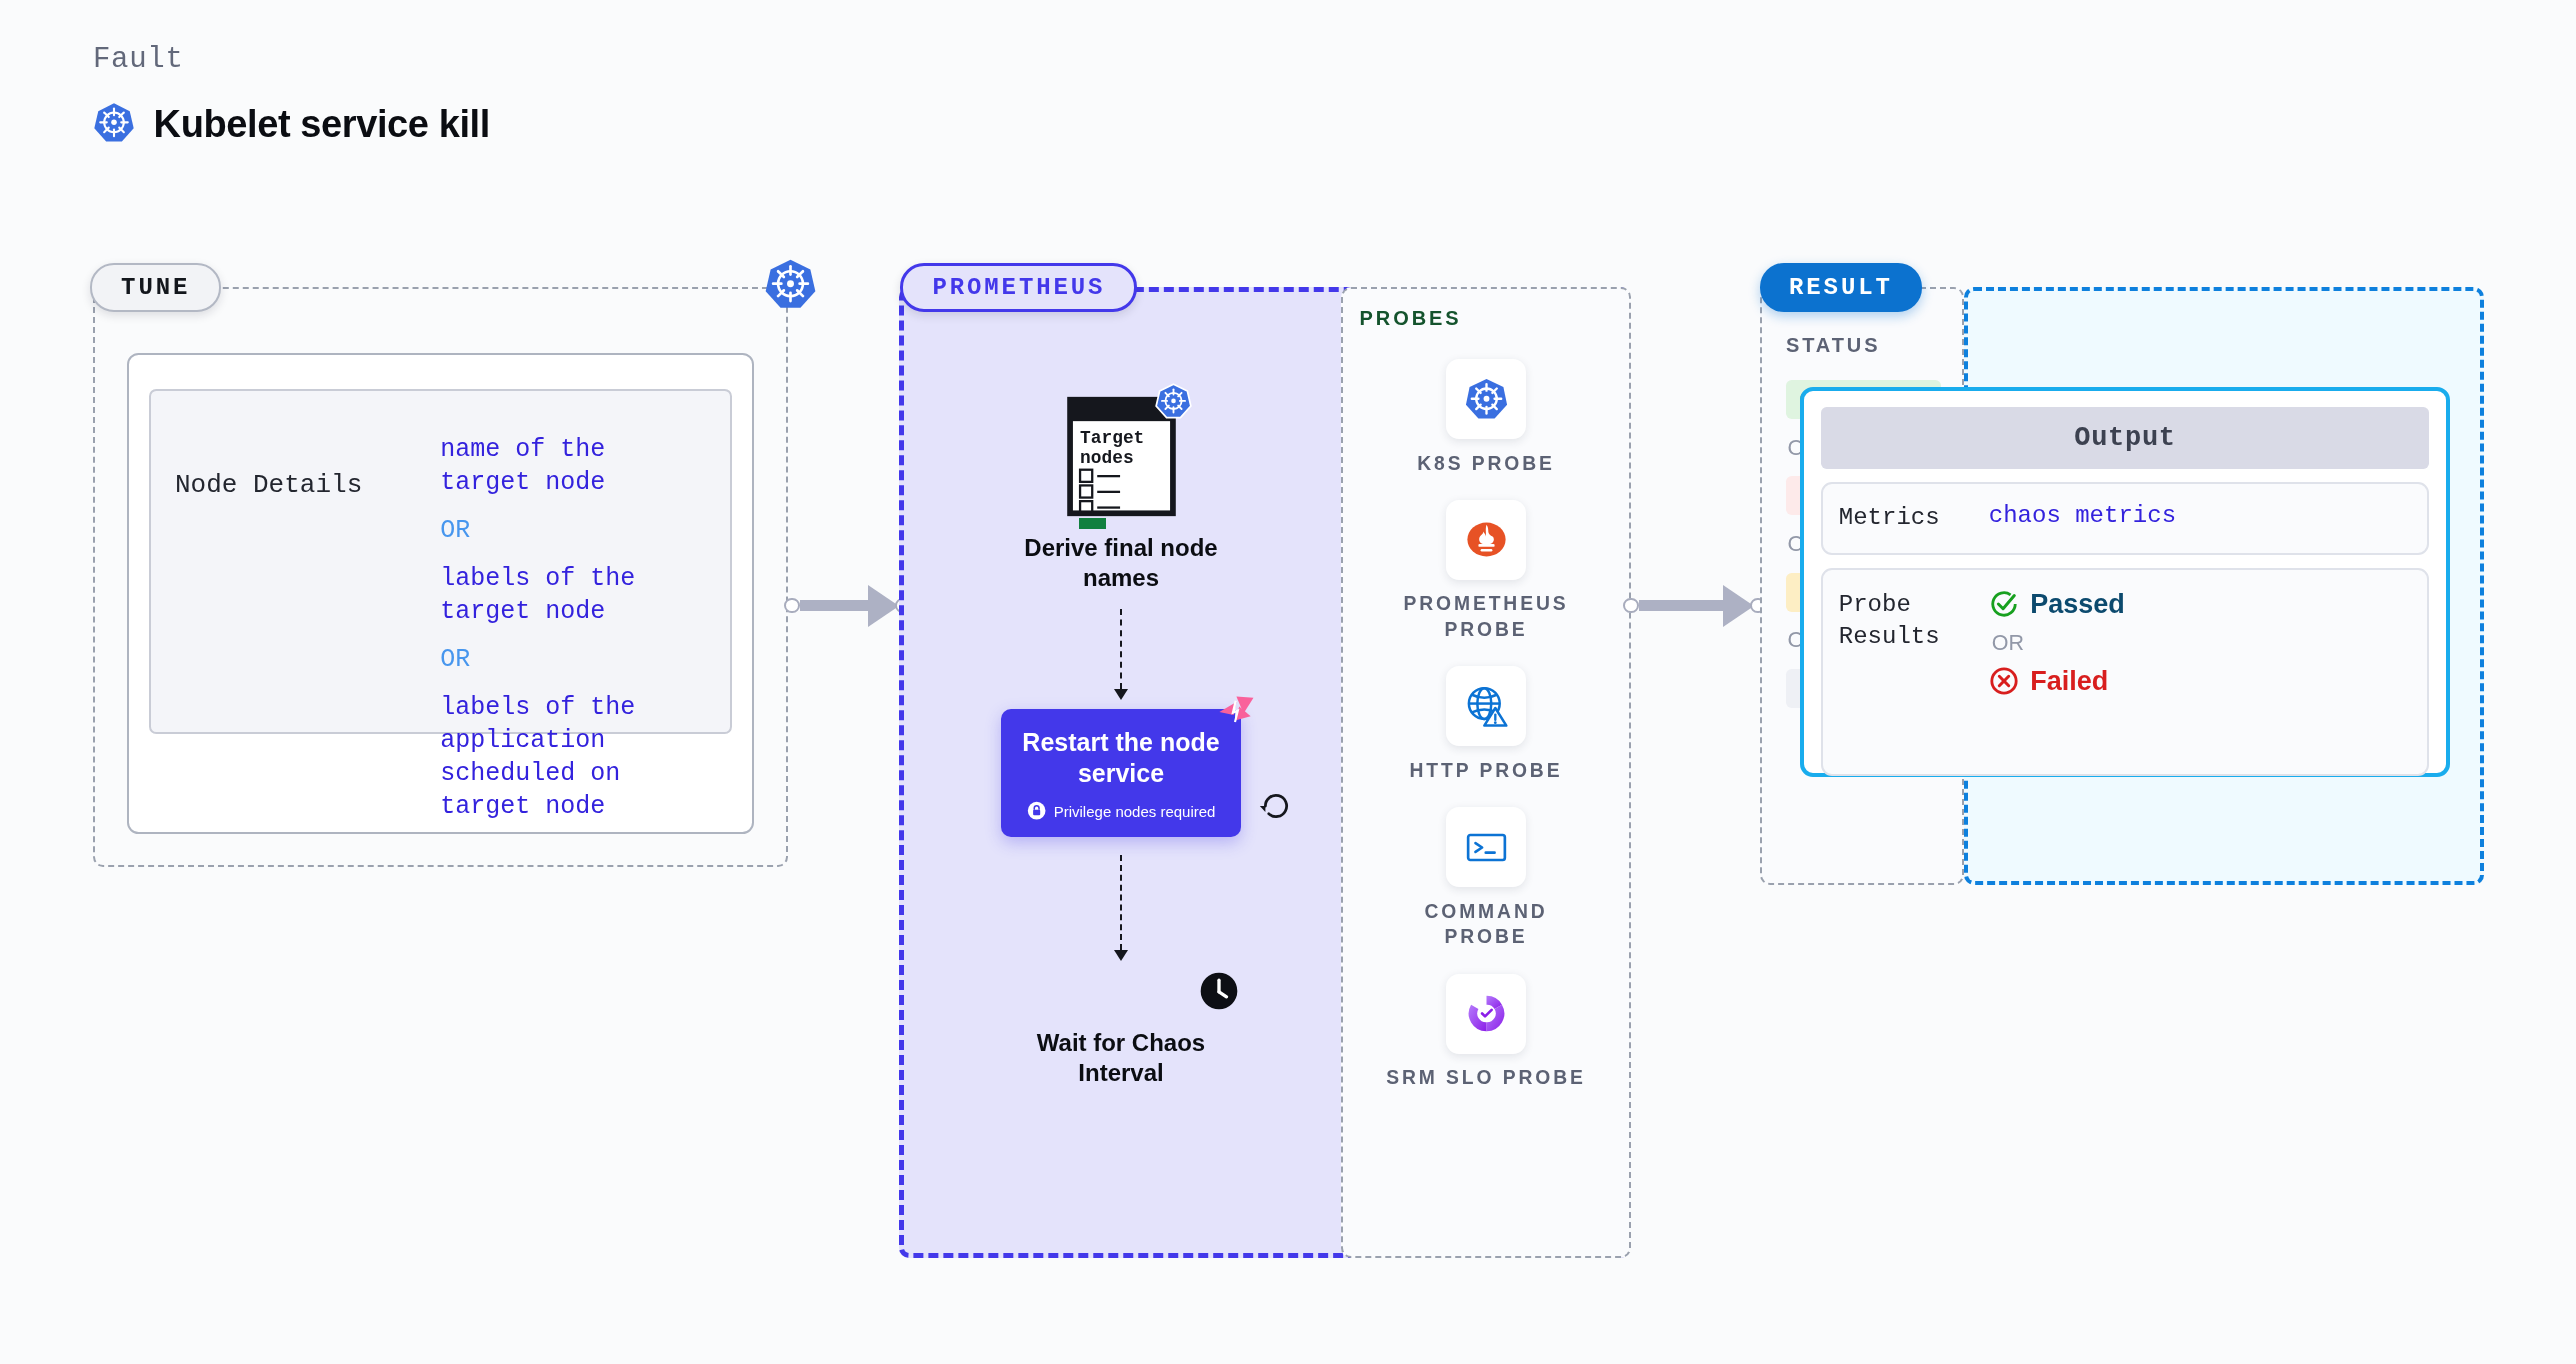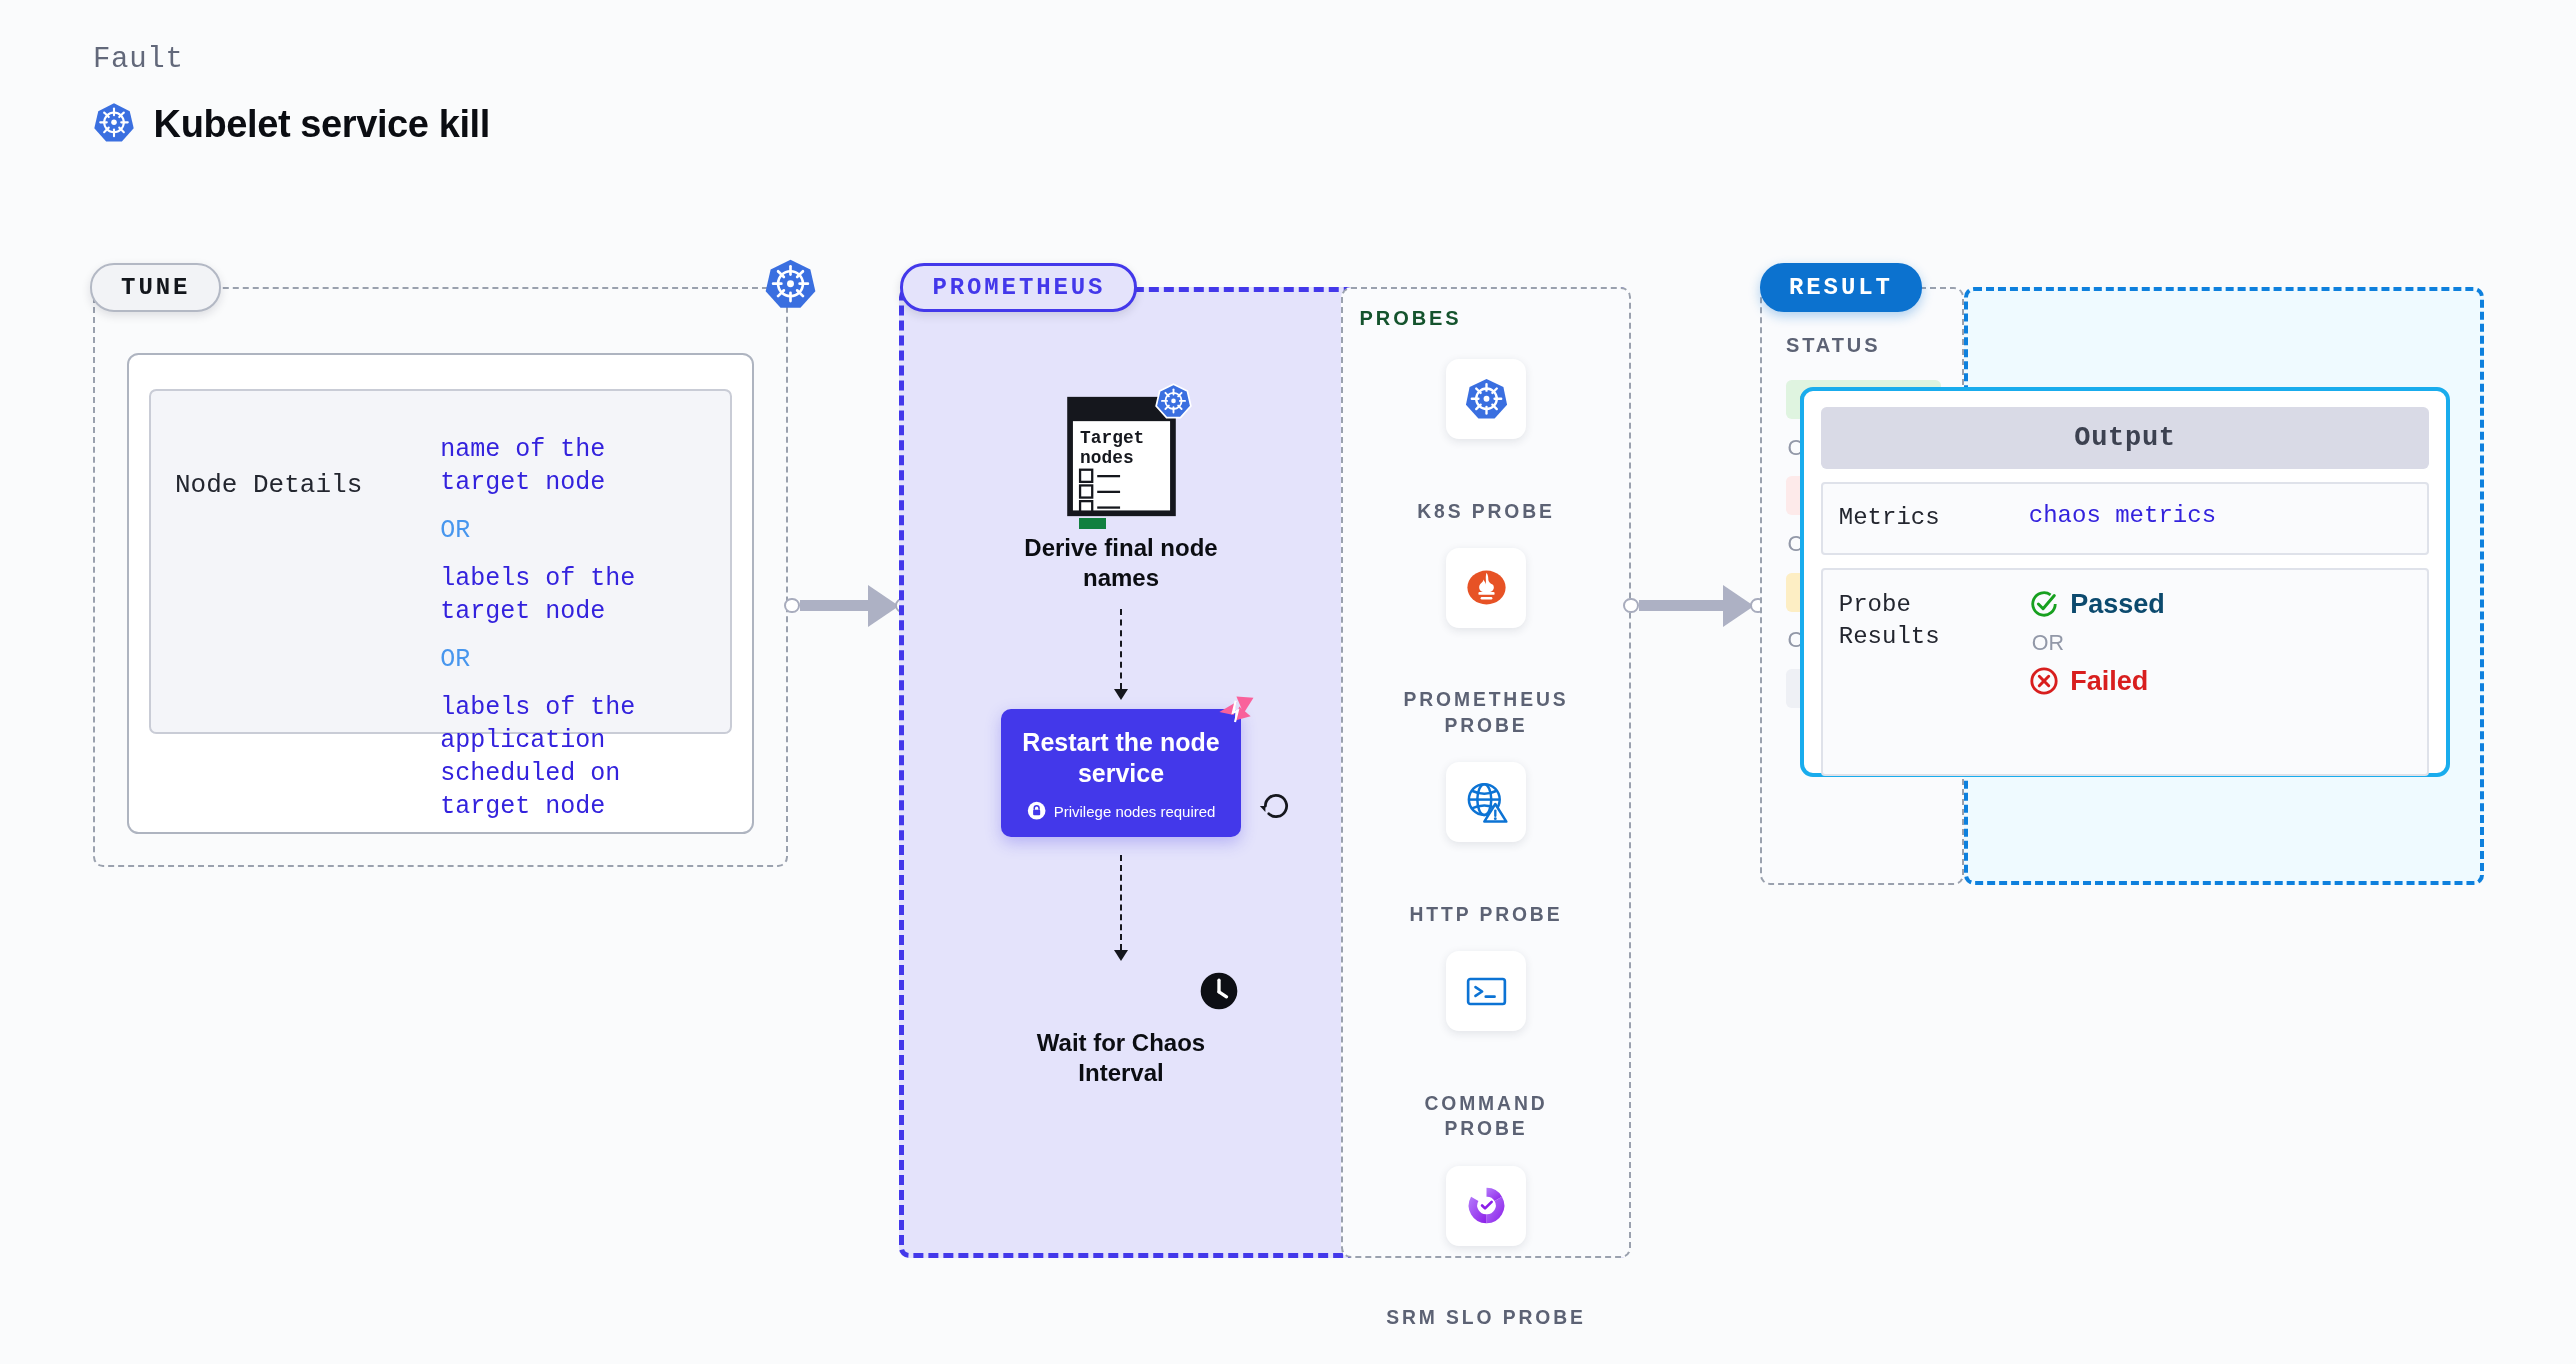--- a/index.html
+++ b/index.html
@@ -92,21 +92,21 @@
     background: #fafbfd;
   }
   #probes-title {
     position: absolute; left: 18.6px; top: 20px;
     font-size: 20px; font-weight: 700; color: #14532d; letter-spacing: 2.9px;
   }
   #probes-list {
     position: absolute; left: 0; right: 0; top: 72px;
     display: flex; flex-direction: column; align-items: center; gap: 24px;
   }
-  .probe-item { display: flex; flex-direction: column; align-items: center; width: 201px; gap: 48px; }
+  .probe-item { display: flex; flex-direction: column; align-items: center; width: 201px; }
   .probe-icon-tile {
     width: 80px; height: 80px; background: #ffffff; border-radius: 13px;
     box-shadow: 0 2.1px 8.6px rgba(30,35,60,0.10);
     display: flex; align-items: center; justify-content: center;
   }
   .probe-label {
     margin-top: 11.5px; text-align: center; font-size: 19.3px; font-weight: 700;
     color: #5c6274; letter-spacing: 2.9px; line-height: 1.32;
   }
 
@@ -144,22 +144,22 @@
     background: #ffffff; border: 4.3px solid #19aced; border-radius: 13px;
     padding: 15.8px 17px;
   }
   #output-header {
     height: 62px; background: #d9dae6; border-radius: 5.7px;
     display: flex; align-items: center; justify-content: center;
     font-family: "Liberation Mono", monospace; font-size: 27px; font-weight: 700;
     color: #3c4150; letter-spacing: 0.7px;
   }
   .out-row {
-    margin-top: 13px; background: #fafbfd; border: 2.1px solid #dfe2ea; border-radius: 4px;
-    display: flex; padding: 18.6px 15.8px; gap: 40px;
+    margin-top: 13px; background: #fafbfd; border: 2.1px solid #dfe2ea; border-radius: 11px;
+    display: flex; padding: 18.6px 15.8px;
   }
   .out-key {
     font-family: "Liberation Mono", monospace; font-size: 24px; color: #23262f;
     width: 150px; flex: none; line-height: 1.34; white-space: pre-line;
   }
   .out-val-metrics { font-family: "Liberation Mono", monospace; font-size: 24px; color: #3322dd; }
   #probe-results-row { height: 208px; align-items: flex-start; }
   .result-line { display: flex; align-items: center; gap: 11.5px; }
   .result-text { font-size: 27px; font-weight: 700; }
   .res-pass { color: #0c4a6e; }

